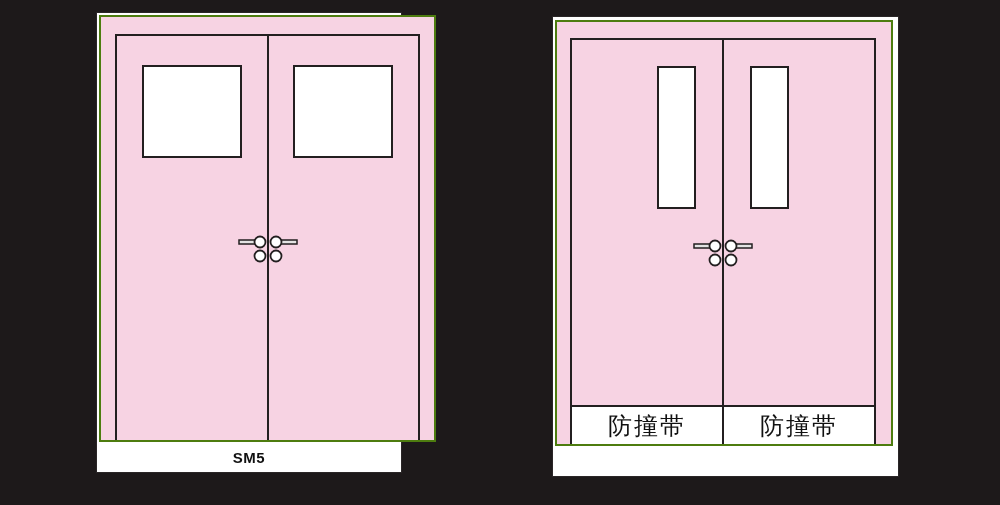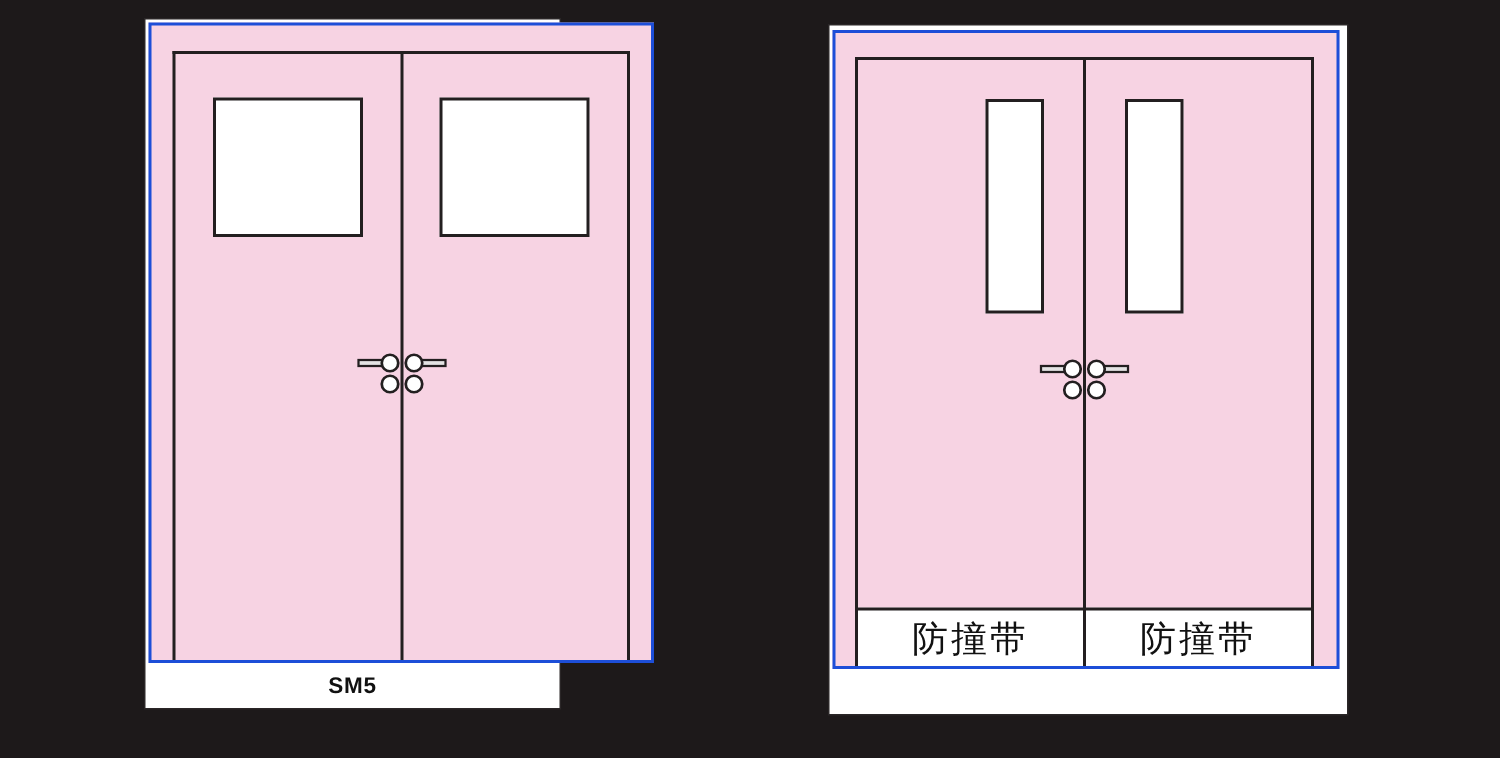--- a/index.html
+++ b/index.html
@@ -2,26 +2,26 @@
 <html><head>
 <meta charset="utf-8">
 <style>
   html,body{margin:0;padding:0;}
   body{
     width:1000px;height:505px;position:relative;overflow:hidden;
     background:#1d191a;
     font-family:"Liberation Sans", sans-serif;
   }
   .panel{position:absolute;background:#ffffff;box-shadow:0 0 0 1px #2a2627;}
-  .panel-sm5{left:97px;top:13px;width:276px;height:459px;}
+  .panel-sm5{left:97px;top:13px;width:276px;height:459px;padding-left:28px;}
   .panel-sm6{left:553px;top:17px;width:345px;height:459px;}
 
   .frame{
     position:absolute;background:#f7d3e3;
-    border:2px solid #1d4ed8;box-sizing:border-box;
+    border:2px solid #4d7c0f;box-sizing:border-box;
   }
   .panel-sm5 .frame{left:2px;top:2px;width:337px;height:427px;}
   .panel-sm6 .frame{left:2px;top:3px;width:338px;height:426px;}
 
   .doors{
     position:absolute;display:flex;box-sizing:border-box;
     border:2px solid #231f20;border-bottom:none;
   }
   .panel-sm5 .doors{left:14px;top:17px;width:305px;bottom:0;}
   .panel-sm6 .doors{left:13px;top:16px;width:306px;bottom:0;}

